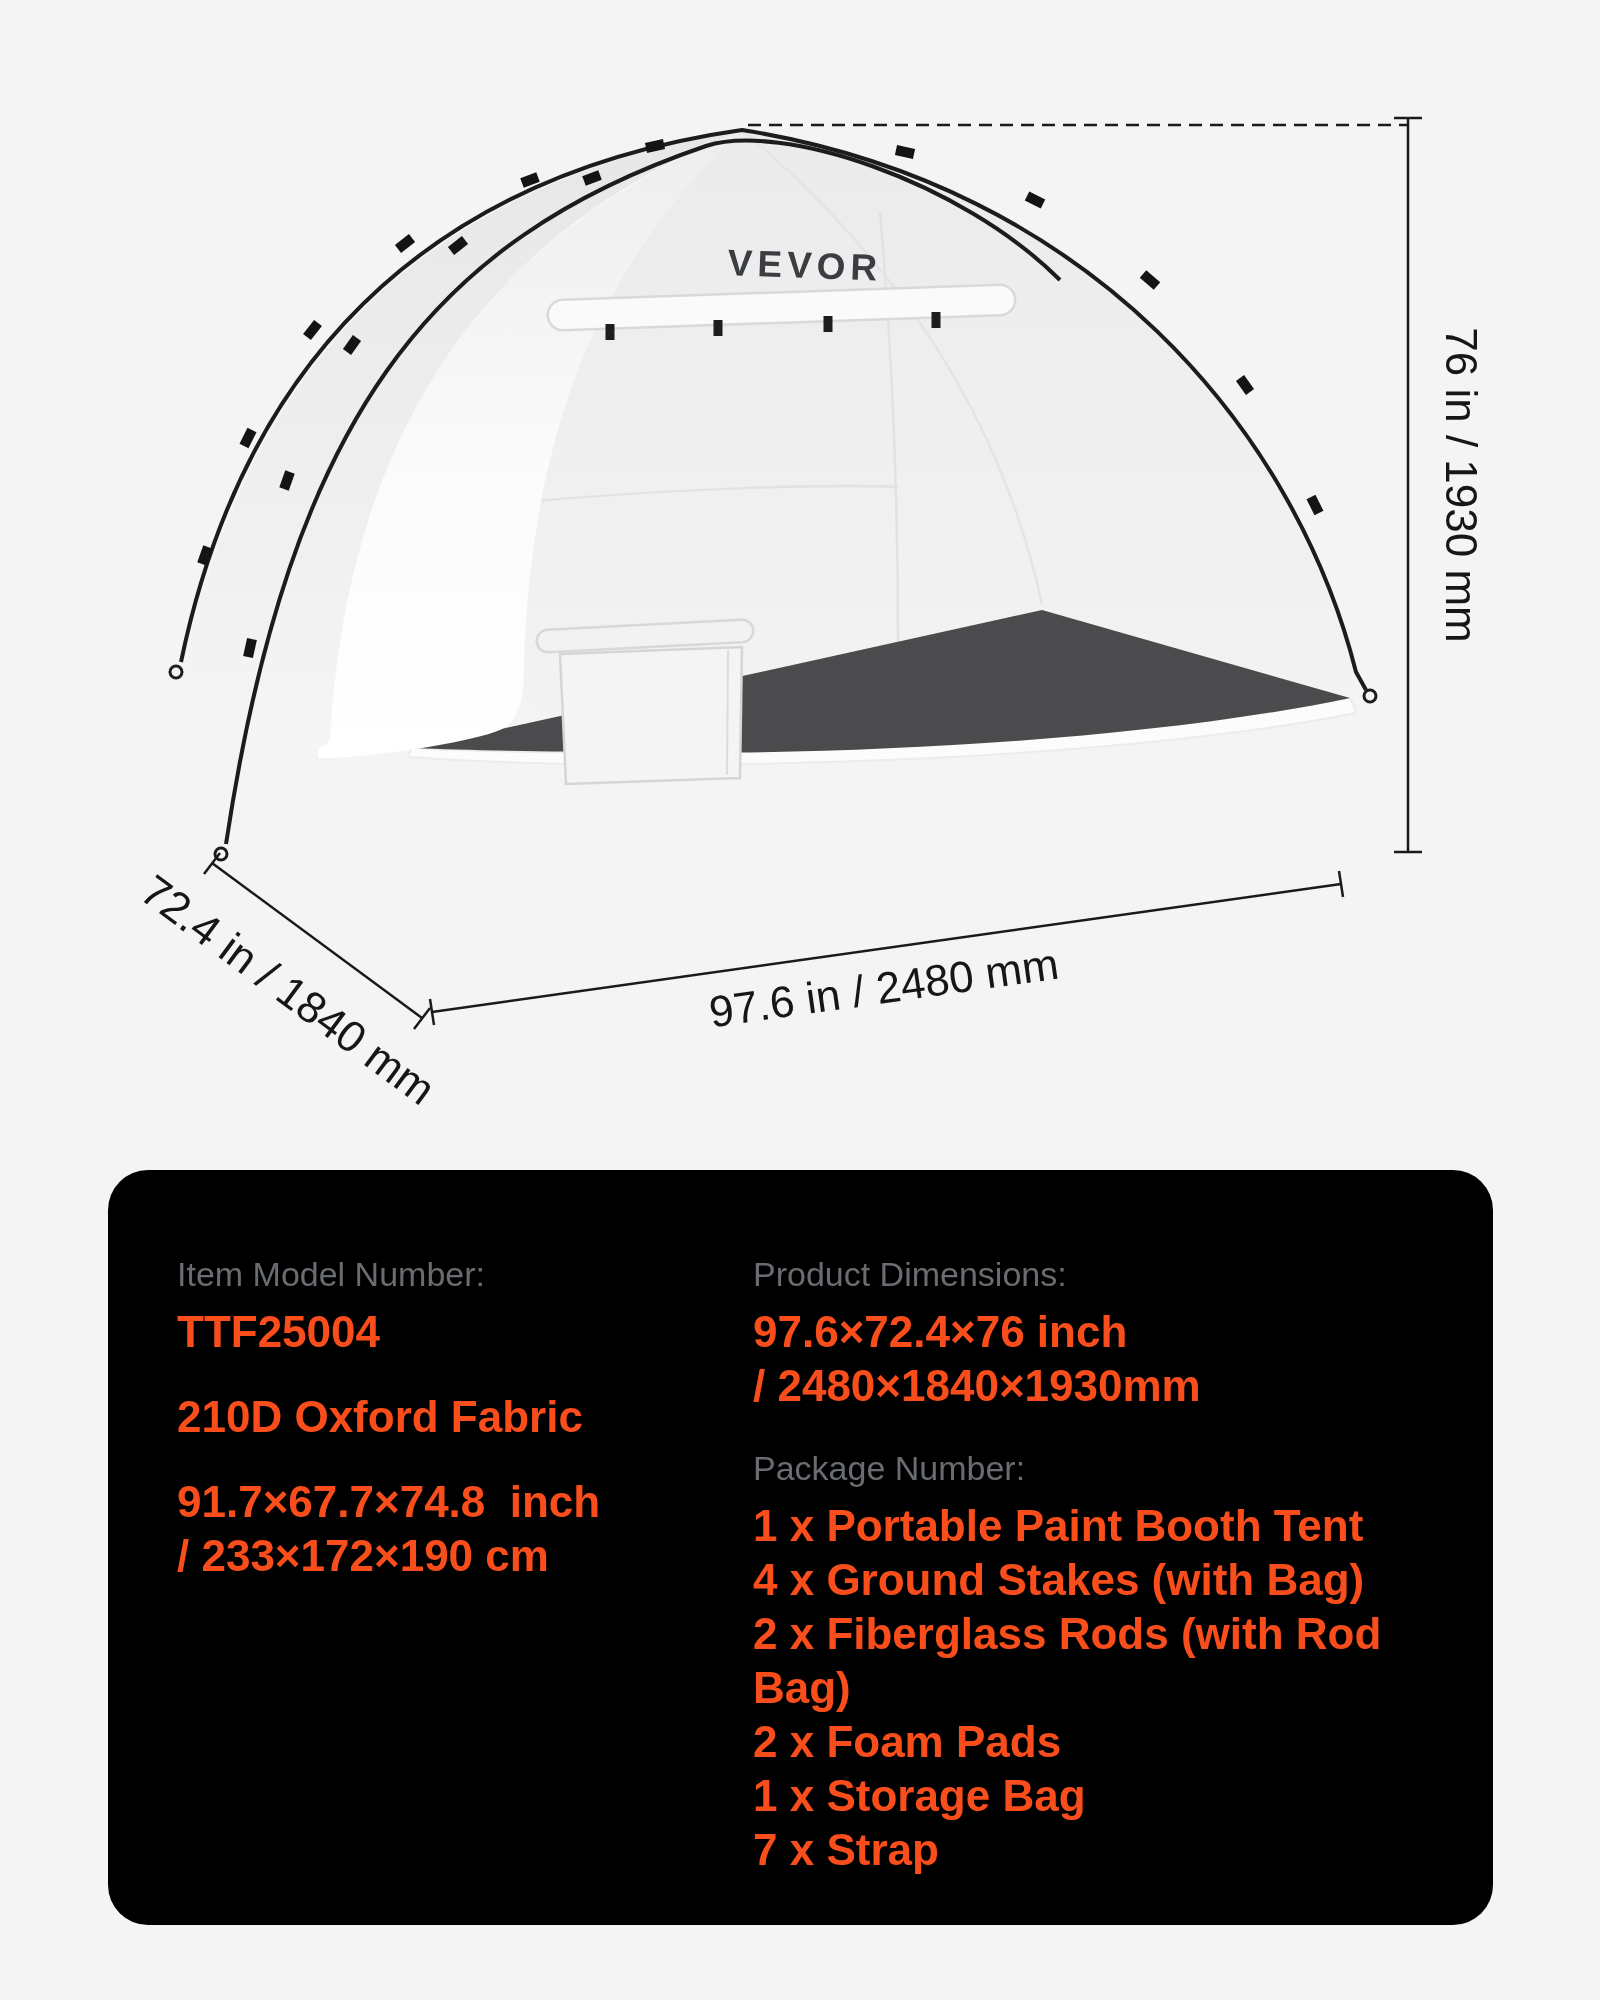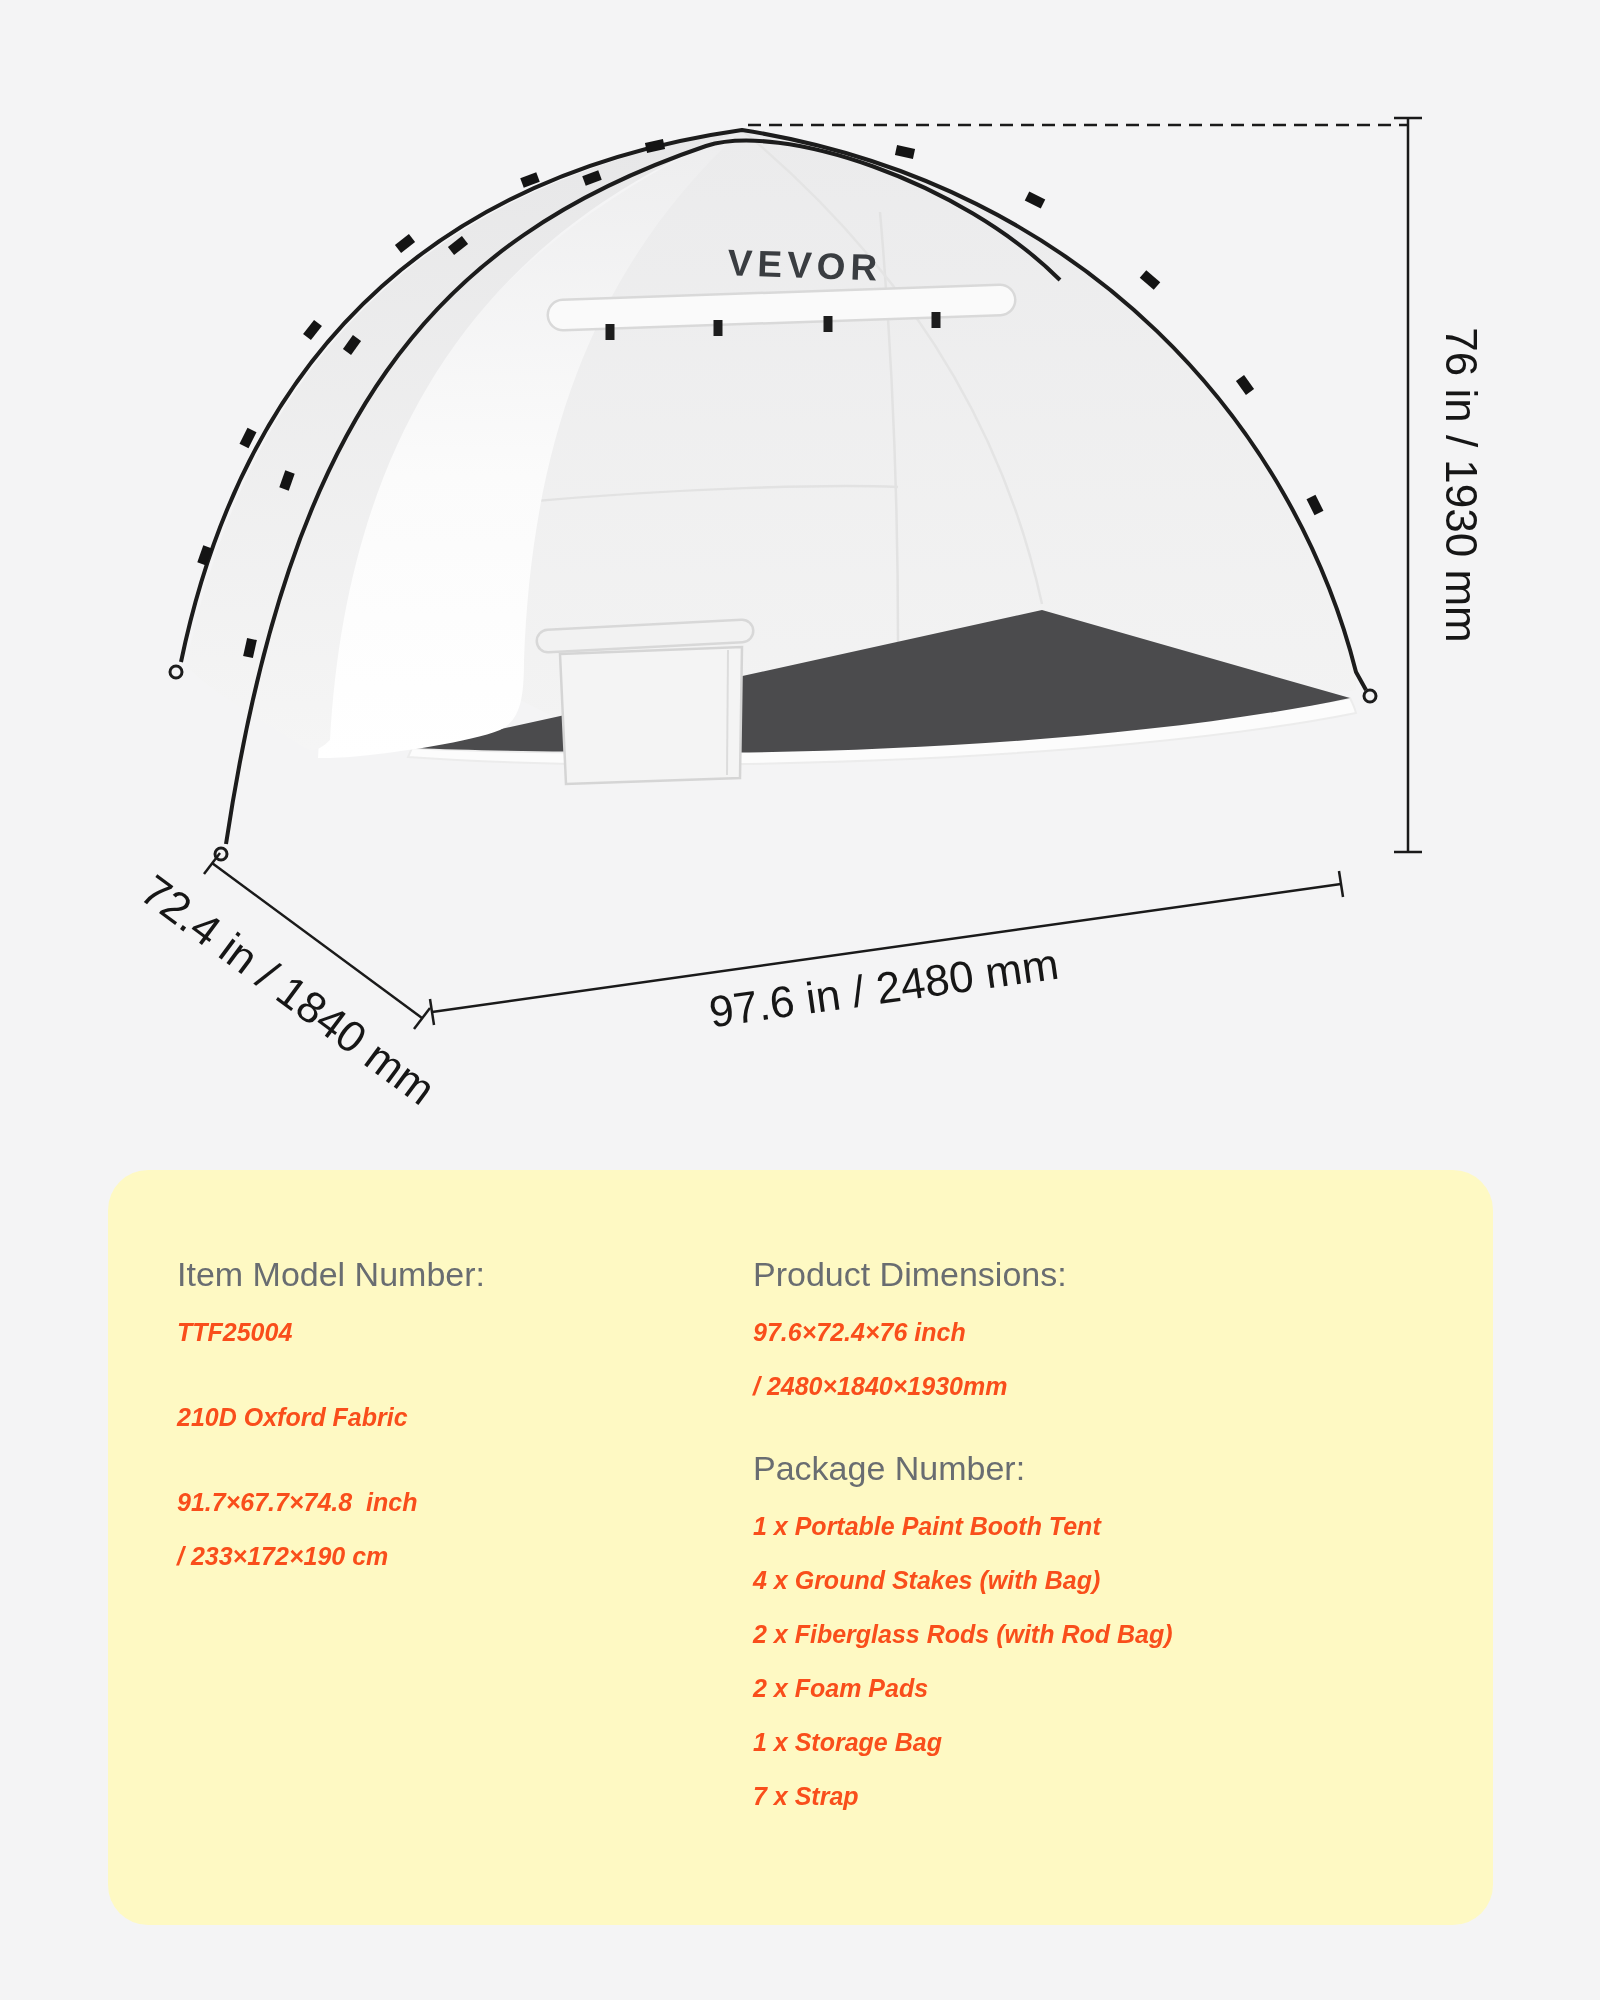--- a/index.html
+++ b/index.html
@@ -1,27 +1,27 @@
 <!DOCTYPE html>
 <html><head>
 <meta charset="utf-8">
 <style>
   html,body{margin:0;padding:0;background:#f4f4f5;}
   .page{position:relative;width:1600px;height:2000px;background:#f4f4f5;overflow:hidden;
         font-family:"Liberation Sans",sans-serif;}
   .tent-svg{position:absolute;top:0;left:0;}
   .dim-text{font-size:44px;fill:#161616;font-weight:500;font-family:"Liberation Sans",sans-serif;}
   .logo-text{font-size:37px;font-weight:700;fill:#3a3d41;letter-spacing:5px;font-family:"Liberation Sans",sans-serif;}
-  .card{position:absolute;left:108px;top:1170px;width:1385px;height:755px;background:#fef9c3;
+  .card{position:absolute;left:108px;top:1170px;width:1385px;height:755px;background:#000000;
         border-radius:40px;box-sizing:border-box;display:flex;padding:80px 40px 0 69px;}
   .col-left{width:576px;flex:none;}
   .col-right{flex:1;}
   .group{margin-bottom:31px;}
   .spec-label{font-size:34px;color:#696d71;line-height:48px;margin-bottom:7px;}
-  .spec-value{font-size:25px;font-weight:700;color:#f94e1b;line-height:54px;white-space:pre-wrap;font-style:italic;}
+  .spec-value{font-size:44px;font-weight:700;color:#f94e1b;line-height:54px;white-space:pre-wrap;}
 </style>
 </head>
 <body>
 
 <div class="page">
 
   <svg class="tent-svg" width="1600" height="1120" viewBox="0 0 1600 1120">
     <defs>
       <linearGradient id="gradBL" x1="0" y1="0" x2="0" y2="1">
         <stop offset="0" stop-color="#e7e7e8"></stop>

